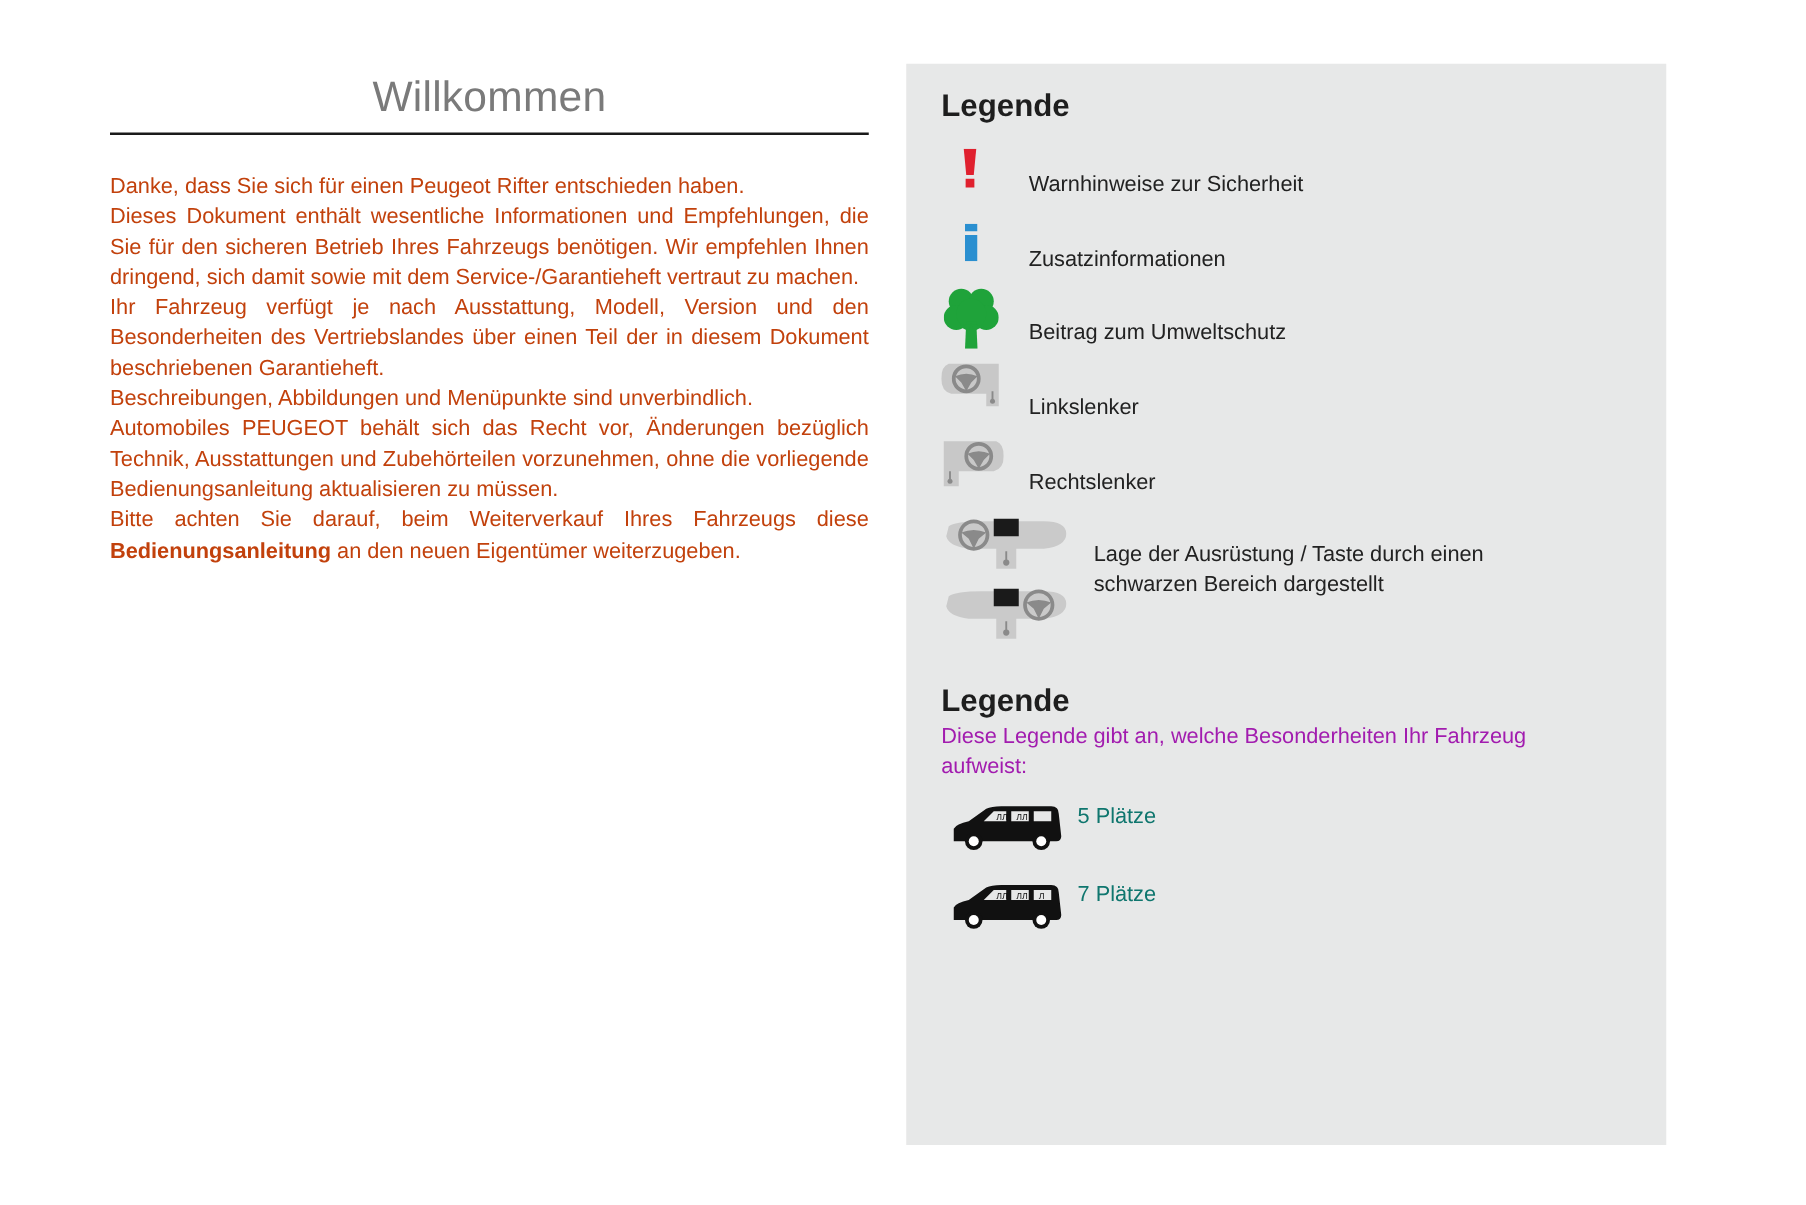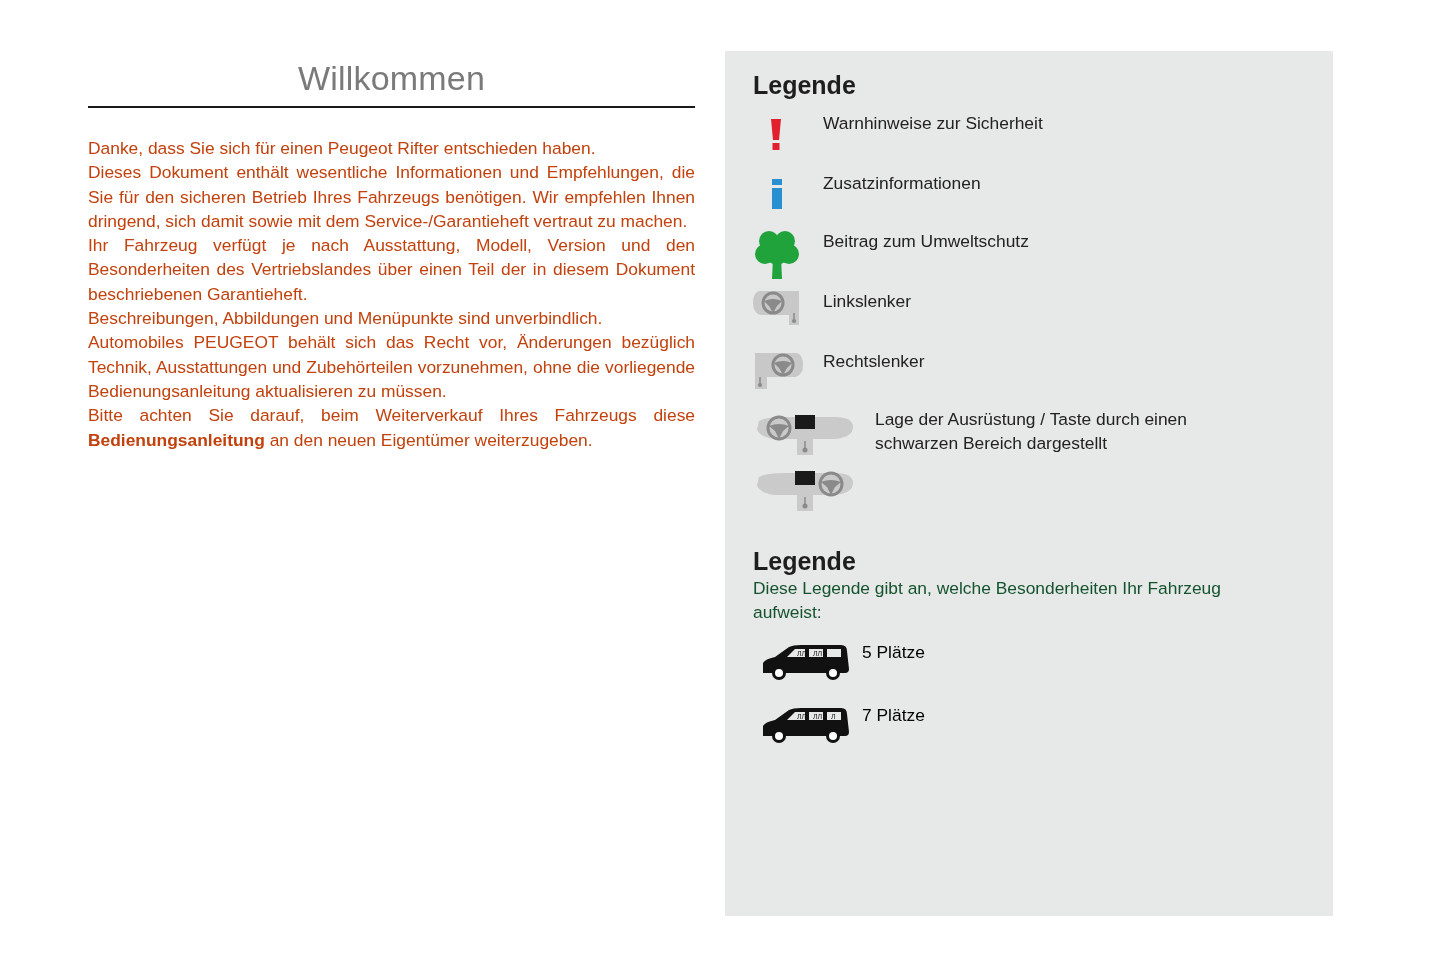--- a/index.html
+++ b/index.html
@@ -73,40 +73,41 @@
   .legend-icon {
     position: absolute;
     left: 0;
     top: 0;
   }
   .legend-label {
     position: absolute;
     font-size: 17.4px;
     line-height: 24.3px;
     color: #222;
+    margin-top: 24px;
   }
   .legend-desc {
     position: absolute;
     left: 28px;
     top: 525px;
     width: 520px;
     font-size: 17.4px;
     line-height: 24.3px;
-    color: #14532d;
+    color: #a21caf;
   }
   .seat-row {
     position: absolute;
     left: 36px;
   }
   .seat-label {
     position: absolute;
     left: 101px;
     top: -3px;
     font-size: 17.4px;
-    color: #000000;
+    color: #0f766e;
     white-space: nowrap;
   }
 </style>
 </head>
 <body>
 
 <div class="left-col">
   <h1 class="page-title">Willkommen</h1>
   <div class="title-rule"></div>
   <div class="intro">

